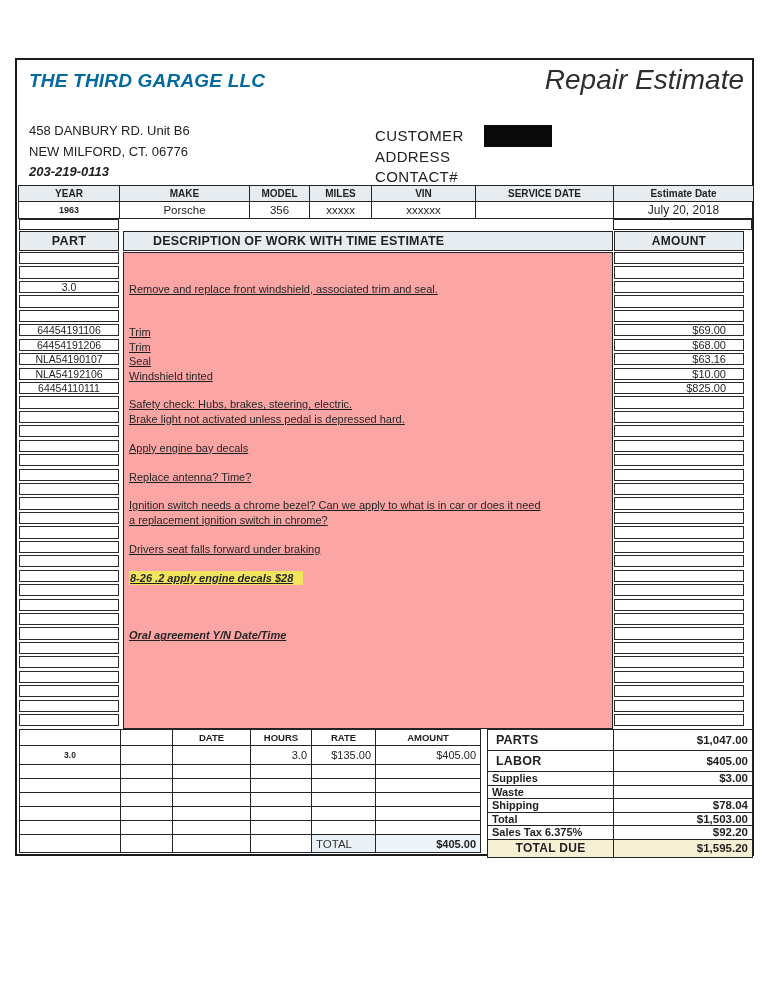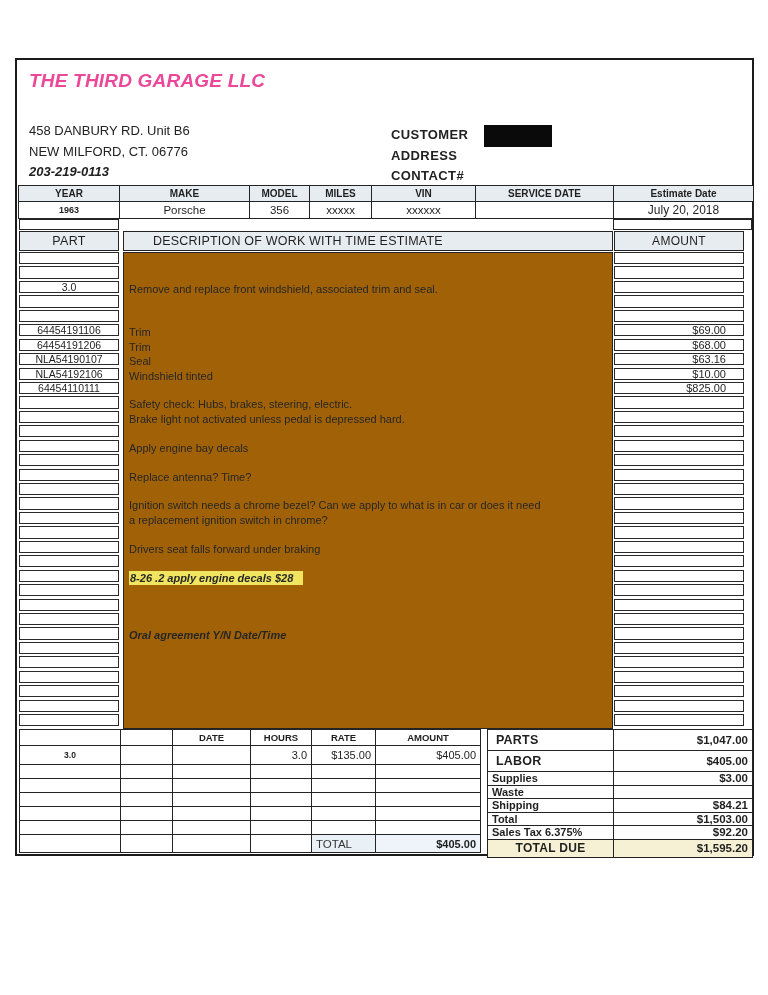--- a/index.html
+++ b/index.html
@@ -7,63 +7,63 @@
 
 : 768px; height: 995px; background:#ffffff; }
   body { font-family: "Liberation Sans", sans-serif; color:#1f1f1f; position:relative; }
 
   .sheet {
     position:absolute; left:15px; top:58px; width:739px; height:798px;
     border:2.5px solid #1b1b1b; background:#fff;
   }
 
   
-  .company { position:absolute; left:12px; top:10px; font-size:19px; font-weight:bold; font-style:italic; color:#ec4899; letter-spacing:.2px; }
+  .company { position:absolute; left:12px; top:10px; font-size:19px; font-weight:bold; font-style:italic; color:#0369a1; letter-spacing:.2px; }
   .doc-title { position:absolute; right:8px; top:4px; font-size:28px; font-style:italic; color:#2e2e2e; }
 
   .addr { position:absolute; left:12px; font-size:13px; color:#222; }
   .addr.l1 { top:63px; } .addr.l2 { top:84px; }
   .addr.phone { top:104px; font-weight:bold; font-style:italic; }
 
-  .custlbl { position:absolute; left:374px; font-size:13px; letter-spacing:.4px; color:#222;font-weight:bold; }
+  .custlbl { position:absolute; left:358px; font-size:15px; letter-spacing:.4px; color:#222; }
   .custlbl.c1 { top:67px; } .custlbl.c2 { top:88px; } .custlbl.c3 { top:108px; }
   .redaction { position:absolute; left:467px; top:65px; width:68px; height:22px; background:#0a0a0a; }
 
   
   table { border-collapse:collapse; table-layout:fixed; }
   .vehicle { position:absolute; left:1px; top:125px; width:735px; }
   .vehicle td { border:1.6px solid #242424; overflow:hidden; white-space:nowrap; text-align:center; }
   .vehicle tr.hd td { height:16px; background:#e7ecf1; font-weight:bold; font-size:10px; }
   .vehicle tr.val td { height:17px; font-size:11.5px; }
   .vehicle tr.val td:first-child { font-size:9px; font-weight:bold; }
   .vehicle tr.val td:last-child { font-size:12px; }
 
   
   .gapbox { position:absolute; height:11px; border:1.5px solid #242424; background:#fff; }
   .gapbox.left { left:2px; top:159px; width:100px; }
   .gapbox.right { left:596px; top:159px; width:139px; }
 
   
   .colhead { position:absolute; top:171px; height:20px; background:#e7ecf1; border:1.7px solid #242424;
-             font-weight:normal; display:flex; align-items:center; }
+             font-weight:bold; display:flex; align-items:center; }
   .colhead.part { left:2px; width:100px; justify-content:center; font-size:12.5px; letter-spacing:.3px; }
   .colhead.desc { left:106px; width:490px; padding-left:29px; font-size:12.5px; letter-spacing:.2px; }
   .colhead.amt  { left:597px; width:130px; justify-content:center; font-size:12px; letter-spacing:.3px; }
 
   
   .stack { position:absolute; top:192px; }
   .stack.partcol { left:2px; width:100px; }
   .stack.amtcol  { left:597px; width:130px; }
   .stack .rowslot { height:14.45px; }
   .stack .cell { height:12.2px; border:1.4px solid #2a2a2a; background:#fff; font-size:10.5px;
                  display:flex; align-items:center; overflow:hidden; white-space:nowrap; }
   .stack.partcol .cell { justify-content:center; }
   .stack.amtcol .cell { justify-content:flex-end; padding-right:17px; font-size:11px; }
 
-  .descbox { position:absolute; left:106px; top:192px; width:490px; height:477px; border:1.6px solid #242424; background:#a16207; overflow:hidden; }
+  .descbox { position:absolute; left:106px; top:192px; width:490px; height:477px; border:1.6px solid #242424; background:#fca5a5; overflow:hidden;text-decoration:underline; }
   .descline { height:14.45px; line-height:14.45px; font-size:11px; padding-left:5px; white-space:nowrap; overflow:hidden; color:#262626; }
   .descline .hl { background:#f1e45f; font-weight:bold; font-style:italic; padding:1px 10px 1px 1px; }
   .descline.bi { font-weight:bold; font-style:italic; }
 
   
   .labor { position:absolute; left:2px; top:669px; width:461px; }
   .labor td { border:1.6px solid #242424; font-size:11px; overflow:hidden; white-space:nowrap; }
   .labor tr.hd td { height:16px; font-weight:bold; font-size:9.5px; text-align:center; }
   .labor tr.data td { height:19px; }
   .labor tr.blank td { height:14px; }
@@ -83,20 +83,21 @@
   .summary tr.small td { height:13.5px; }
   .summary tr.due td { height:18px; background:#f6f1d5; }
   .summary tr.due td.lbl { text-align:center; padding-left:0; font-size:12px; letter-spacing:.3px;margin-left:8px; }
 </style>
 </head>
 <body>
 
 <div class="sheet">
 
   <div class="company">THE THIRD GARAGE LLC</div>
+  <div class="doc-title">Repair Estimate</div>
 
   <div class="addr l1">458 DANBURY RD. Unit B6</div>
   <div class="addr l2">NEW MILFORD, CT. 06776</div>
   <div class="addr phone">203-219-0113</div>
 
   <div class="custlbl c1">CUSTOMER</div>
   <div class="custlbl c2">ADDRESS</div>
   <div class="custlbl c3">CONTACT#</div>
   <div class="redaction"></div>
 
@@ -470,21 +471,21 @@
         <tr class="small">
           <td class="lbl">Supplies</td>
           <td class="val">$3.00</td>
         </tr>
         <tr class="small">
           <td class="lbl">Waste</td>
           <td class="val"></td>
         </tr>
         <tr class="small">
           <td class="lbl">Shipping</td>
-          <td class="val">$84.21</td>
+          <td class="val">$78.04</td>
         </tr>
         <tr class="small">
           <td class="lbl">Total</td>
           <td class="val">$1,503.00</td>
         </tr>
         <tr class="small">
           <td class="lbl">Sales Tax 6.375%</td>
           <td class="val">$92.20</td>
         </tr>
         <tr class="due">

